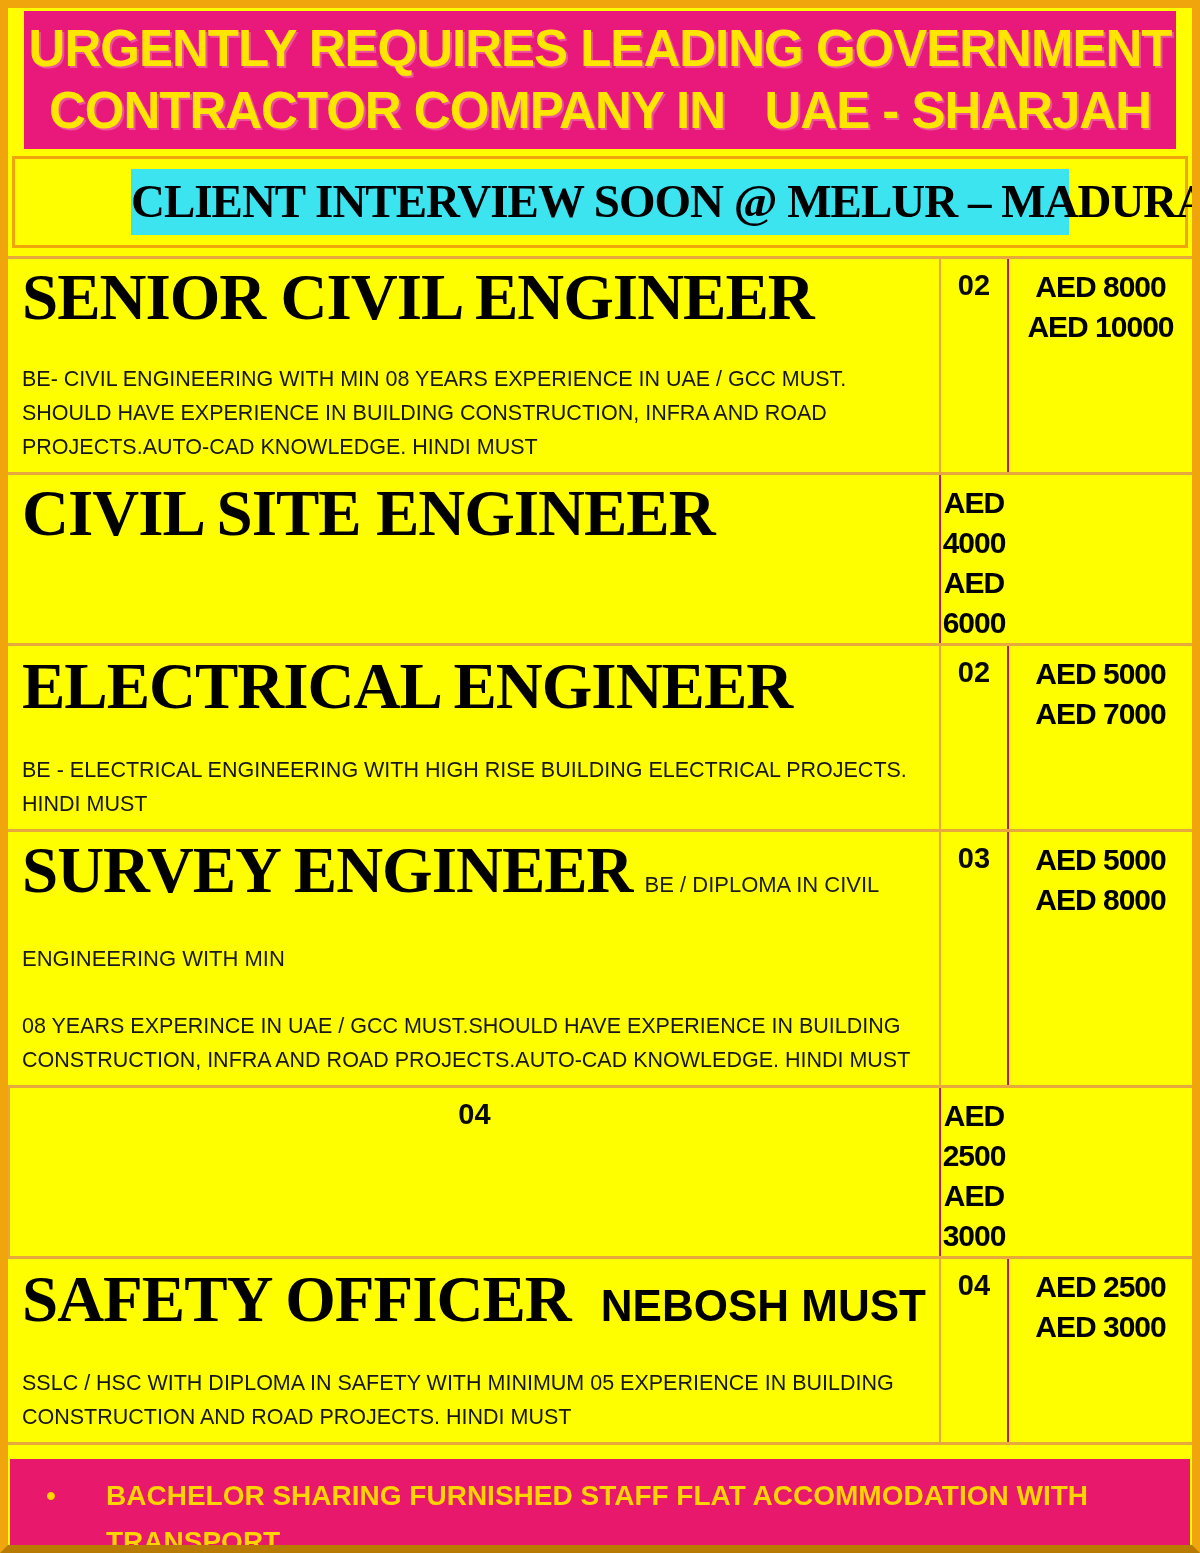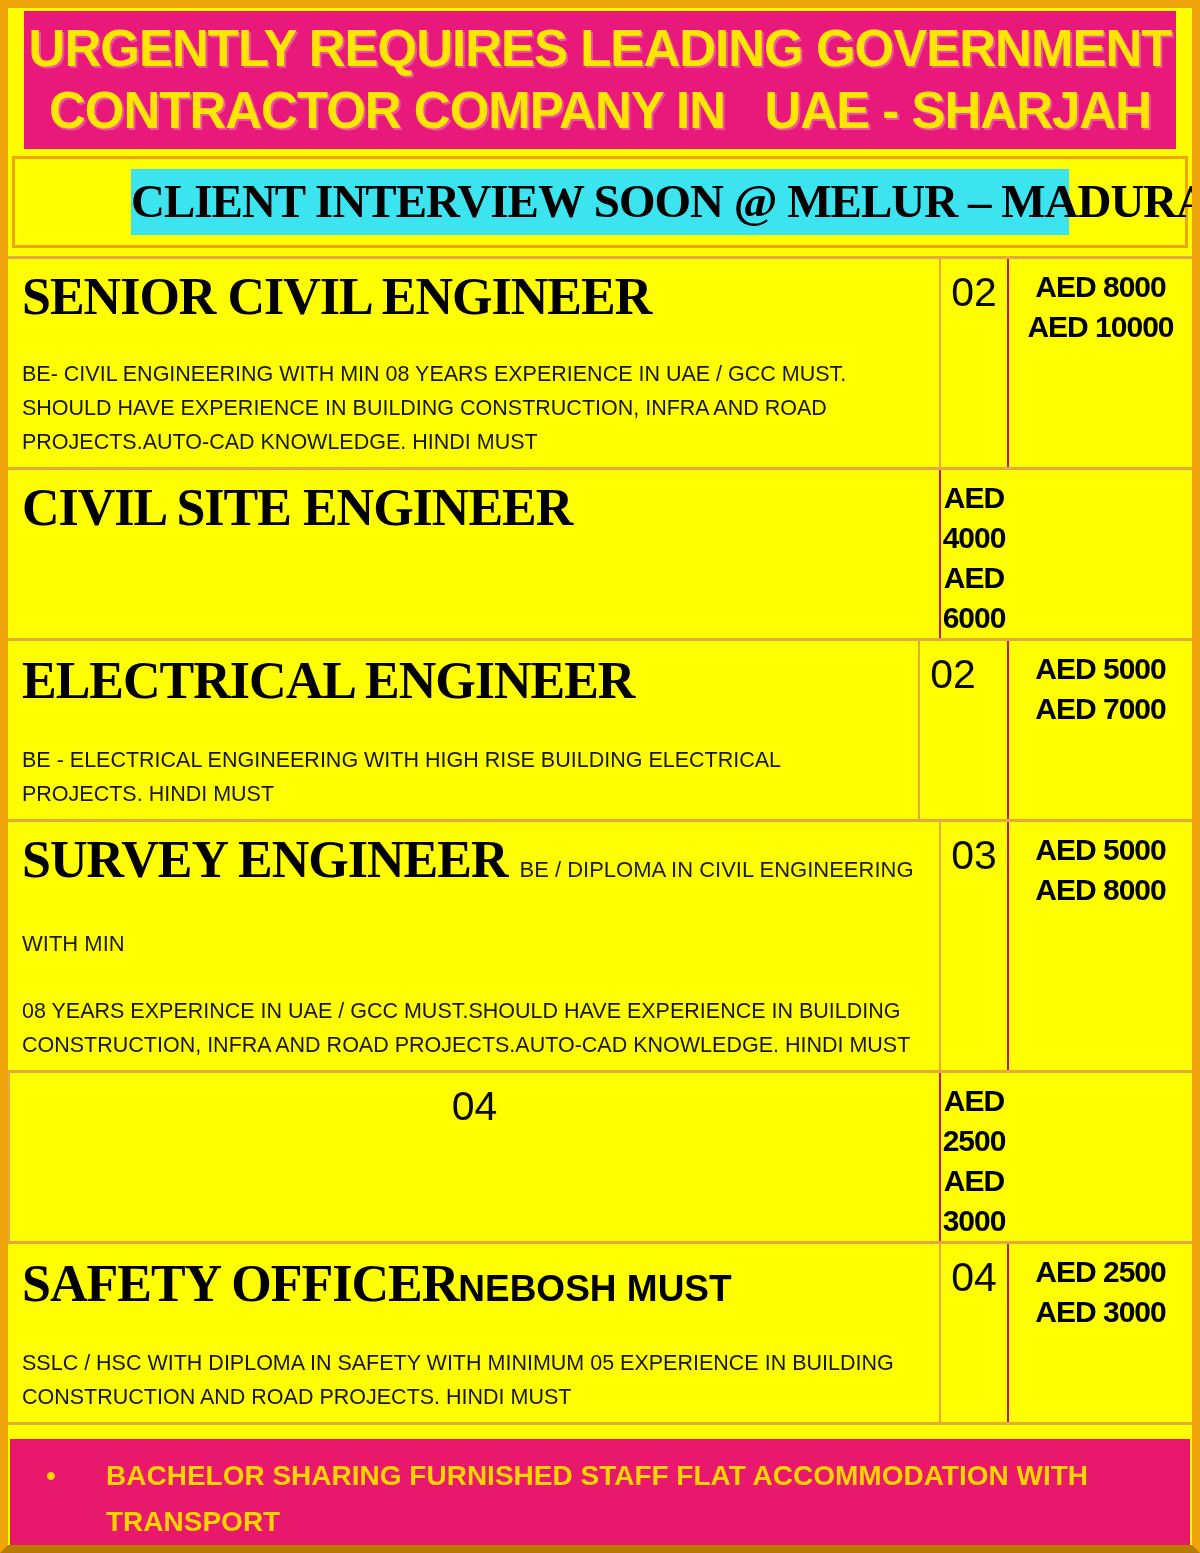--- a/index.html
+++ b/index.html
@@ -27,35 +27,35 @@
     margin:0 116px; background:#3BE4EF; text-align:center; padding:5px 0 7px 0;
     font-family:"Liberation Serif", serif; font-weight:bold; font-size:47px;
     color:#000; letter-spacing:-1px; white-space:pre;
   }
   
   .jobs { margin-top:8px; border-top:3px solid #E7A93E; }
   .job-row { display:grid; grid-template-columns:1fr 68px 185px; border-bottom:3px solid #E7A93E; }
   .job-main { padding:2px 8px 8px 14px; }
   .job-title-line { line-height:72px; }
   .job-title {
-    font-family:"Liberation Serif", serif; font-weight:bold; font-size:52px;
+    font-family:"Liberation Serif", serif; font-weight:bold; font-size:65px;
     letter-spacing:-1px; color:#000;
   }
-  .job-title-suffix { font-weight:bold; font-size:37px; margin-left:0; color:#000; }
+  .job-title-suffix { font-weight:bold; font-size:44px; margin-left:30px; color:#000; }
   .job-inline-desc { font-size:22px; color:#1b1b1b; margin-left:12px; }
   .job-desc { font-size:21.5px; line-height:34px; color:#161616; margin-top:12px; max-width:905px; }
   .job-count {
     border-left:2px solid #E7A93E; text-align:center; padding-top:10px;
-    font-size:41px; font-weight:normal; color:#0a0a0a;
+    font-size:29px; font-weight:bold; color:#0a0a0a;
   }
   .job-salary {
     border-left:2px solid #be185d; text-align:center; padding-top:8px;
     font-weight:bold; font-size:30px; line-height:40px; letter-spacing:-1px; color:#000;
   }
-  .r1 { min-height:166px; } .r2 { min-height:135px; } .r3 { min-height:109px;gap:21px; }
+  .r1 { min-height:166px; } .r2 { min-height:135px; } .r3 { min-height:109px; }
   .r4 { min-height:138px; } .r5 { min-height:134px; } .r6 { min-height:130px; }
   .r3 .job-title-line, .r6 .job-title-line { line-height:76px; }
   
   .benefits {
     margin:14px 2px 0 2px; background:#E8186D; padding:14px 0 20px 0;
     color:#FFD400; font-weight:bold; font-size:28px;
   }
   .benefit-row { display:flex; padding-left:36px; line-height:46px; }
   .bullet { width:60px; font-size:28px; }
   .benefit-text { flex:1; padding-right:20px; }

